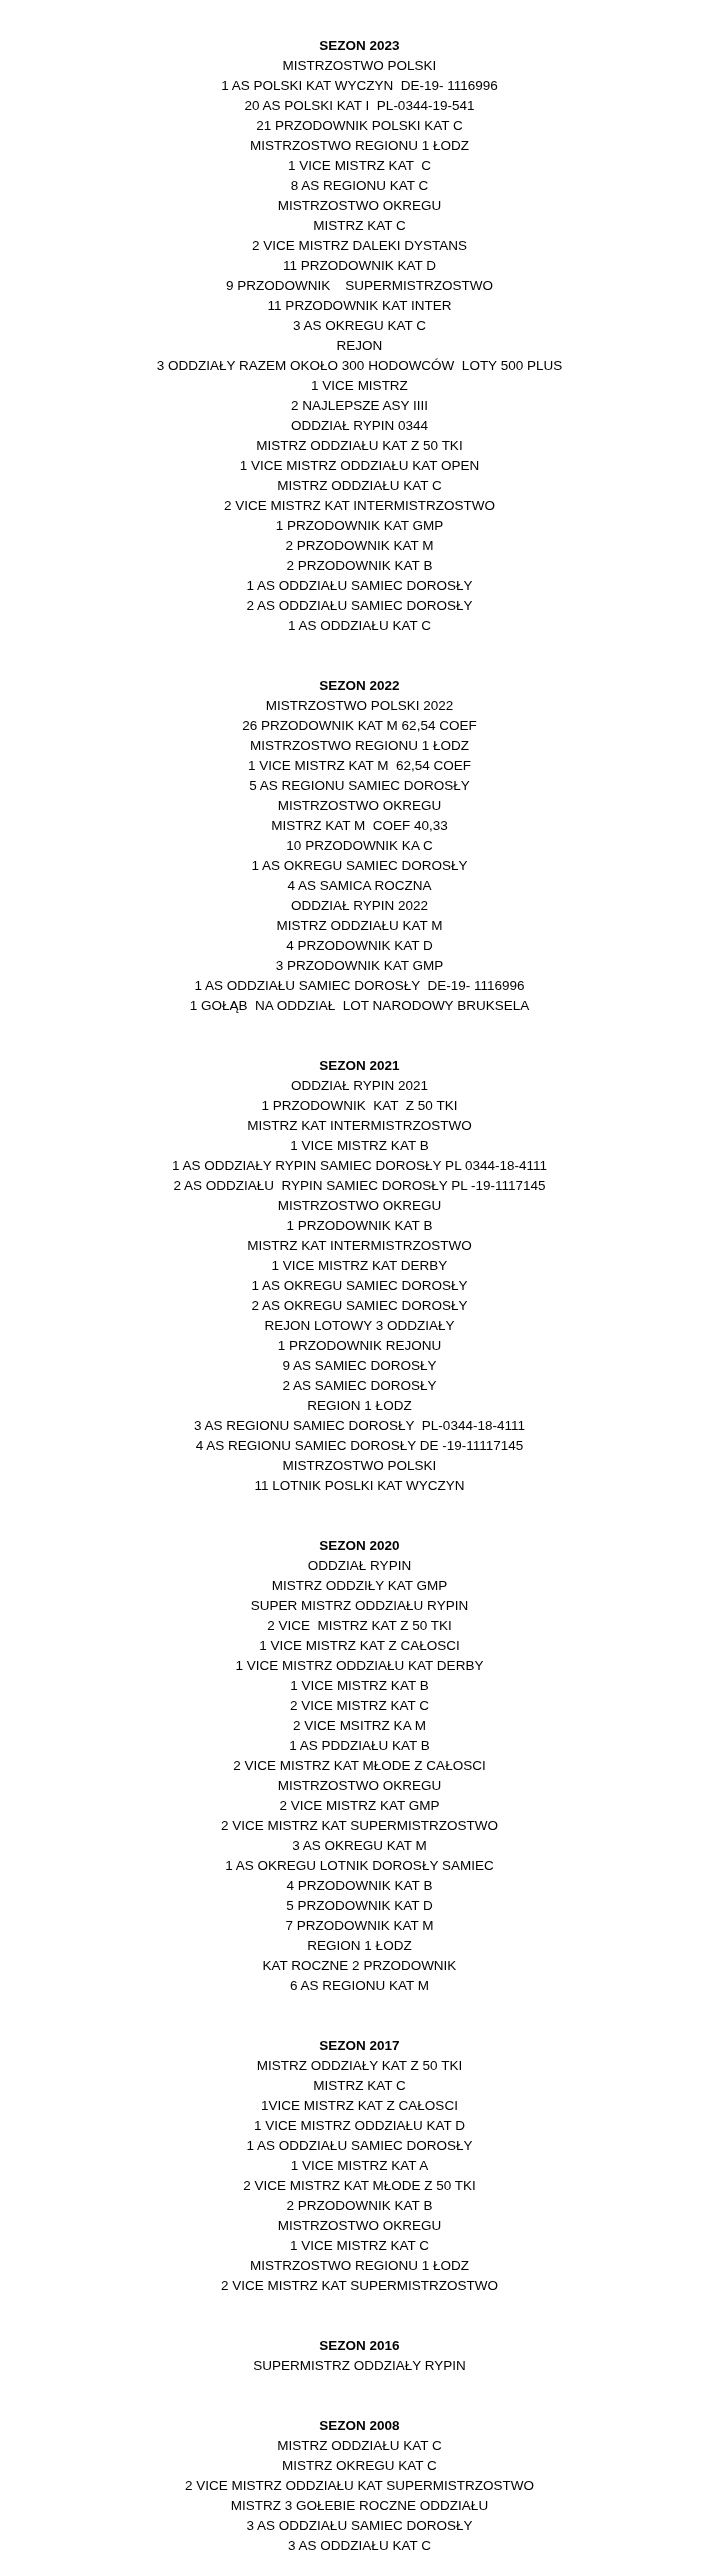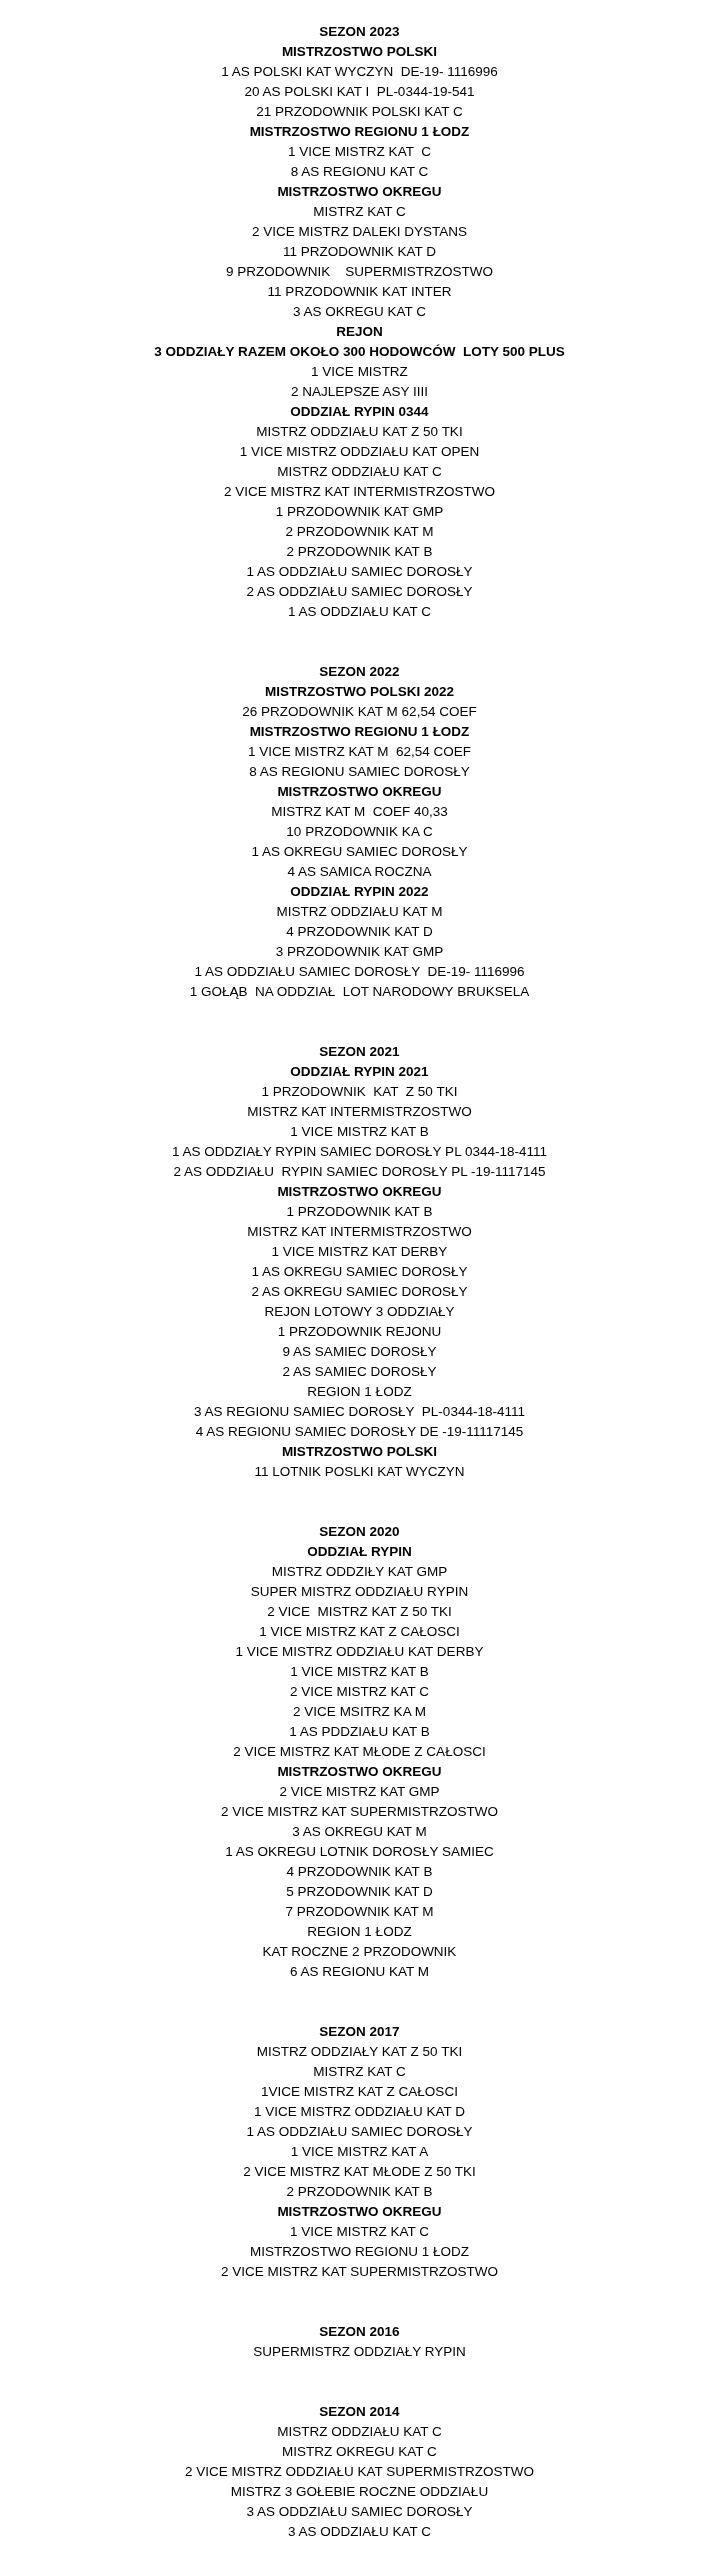--- a/index.html
+++ b/index.html
@@ -13,33 +13,34 @@
     color: #000000;
   }
   .page {
     width: 719px;
     min-height: 2576px;
     box-sizing: border-box;
     padding: 21.6px 9px 36px 9px;
   }
   .season-section {
     margin-bottom: 40px;
+    margin-top: 14px;
   }
   .season-section:last-child {
     margin-bottom: 0;
   }
   .line {
     font-size: 13.5px;
     line-height: 20px;
     text-align: center;
     white-space: pre-wrap;
     font-weight: normal;
   }
   .line.bold {
-    font-weight: bold;
+    font-weight: normal;
   }
   .season-title {
     font-weight: bold;
   }
 </style>
 </head>
 <body>
 
 <main class="page">
   <div id="sections-container">
@@ -78,21 +79,21 @@
         </div>
   </section>
 
   <section class="season-section">
     <div class="line season-title">SEZON 2022</div>
     <div class="season-lines">
           <div class="line bold">MISTRZOSTWO POLSKI 2022</div>
           <div class="line">26 PRZODOWNIK KAT M 62,54 COEF</div>
           <div class="line bold">MISTRZOSTWO REGIONU 1 ŁODZ</div>
           <div class="line">1 VICE MISTRZ KAT M  62,54 COEF</div>
-          <div class="line">8 AS REGIONU SAMIEC DOROSŁY</div>
+          <div class="line">5 AS REGIONU SAMIEC DOROSŁY</div>
           <div class="line bold">MISTRZOSTWO OKREGU</div>
           <div class="line">MISTRZ KAT M  COEF 40,33</div>
           <div class="line">10 PRZODOWNIK KA C</div>
           <div class="line">1 AS OKREGU SAMIEC DOROSŁY</div>
           <div class="line">4 AS SAMICA ROCZNA</div>
           <div class="line bold">ODDZIAŁ RYPIN 2022</div>
           <div class="line">MISTRZ ODDZIAŁU KAT M</div>
           <div class="line">4 PRZODOWNIK KAT D</div>
           <div class="line">3 PRZODOWNIK KAT GMP</div>
           <div class="line">1 AS ODDZIAŁU SAMIEC DOROSŁY  DE-19- 1116996</div>
@@ -174,21 +175,21 @@
   </section>
 
   <section class="season-section">
     <div class="line season-title">SEZON 2016</div>
     <div class="season-lines">
           <div class="line">SUPERMISTRZ ODDZIAŁY RYPIN</div>
         </div>
   </section>
 
   <section class="season-section">
-    <div class="line season-title">SEZON 2014</div>
+    <div class="line season-title">SEZON 2008</div>
     <div class="season-lines">
           <div class="line">MISTRZ ODDZIAŁU KAT C</div>
           <div class="line">MISTRZ OKREGU KAT C</div>
           <div class="line">2 VICE MISTRZ ODDZIAŁU KAT SUPERMISTRZOSTWO</div>
           <div class="line">MISTRZ 3 GOŁEBIE ROCZNE ODDZIAŁU</div>
           <div class="line">3 AS ODDZIAŁU SAMIEC DOROSŁY</div>
           <div class="line">3 AS ODDZIAŁU KAT C</div>
         </div>
   </section>
 </div>

